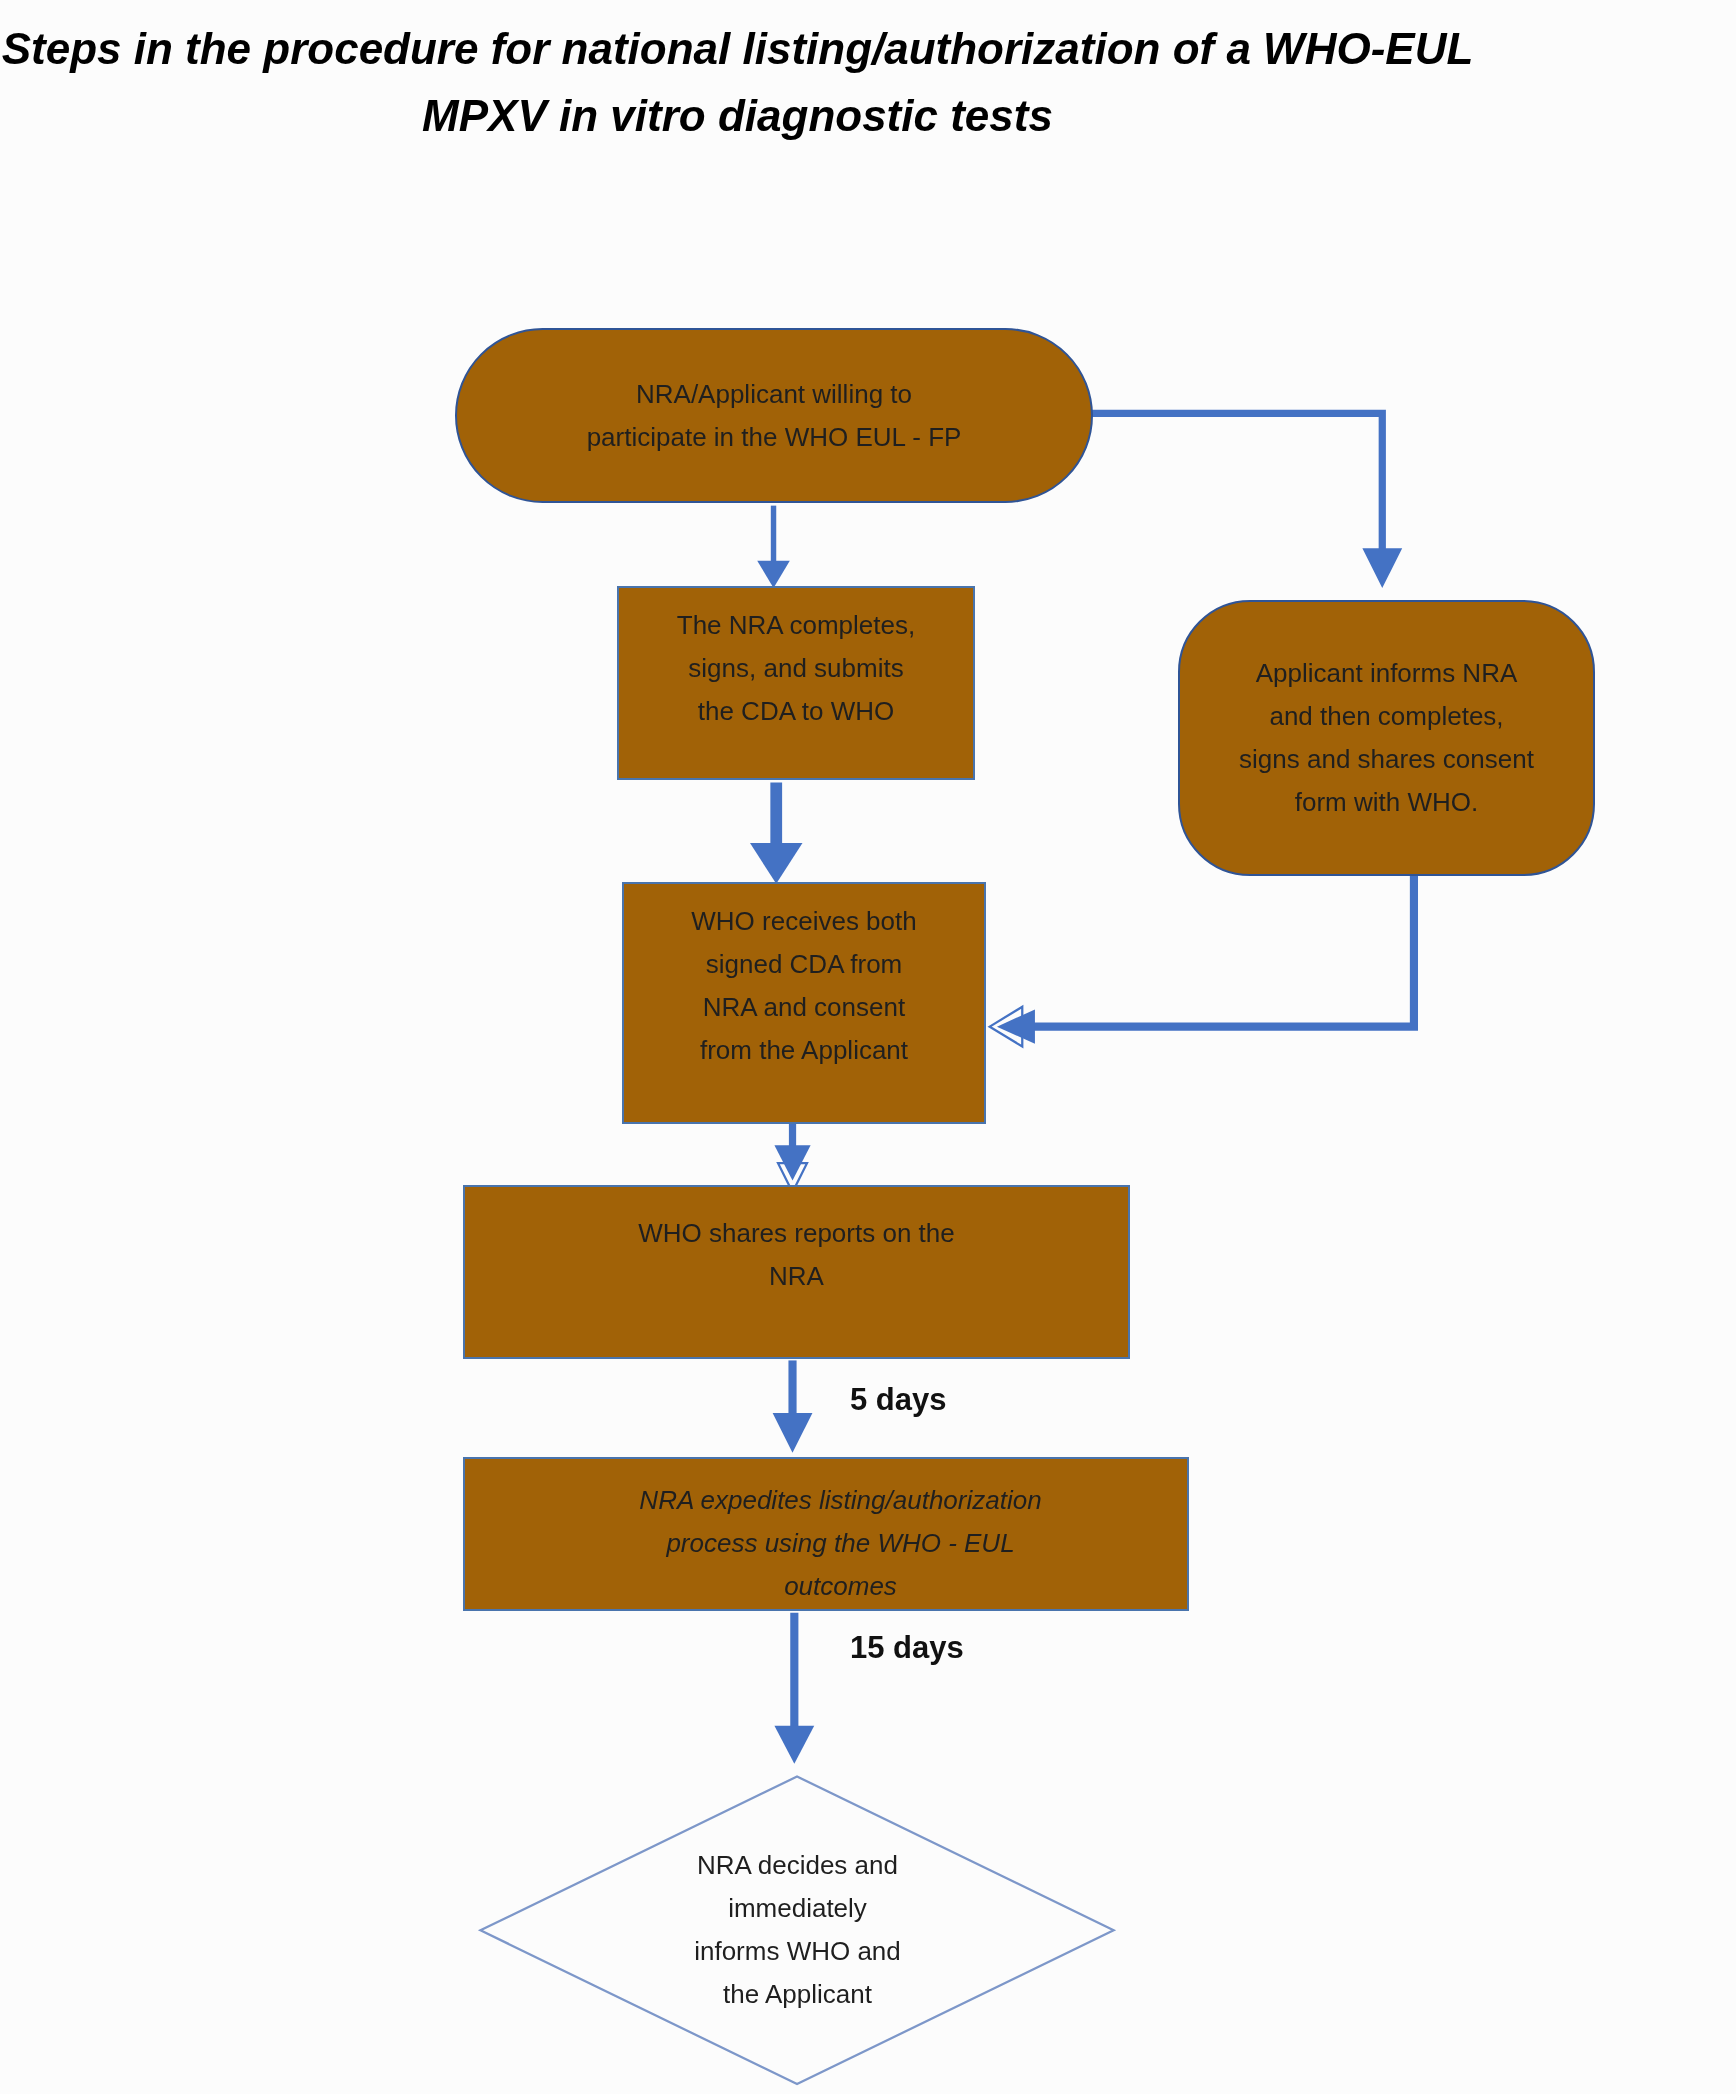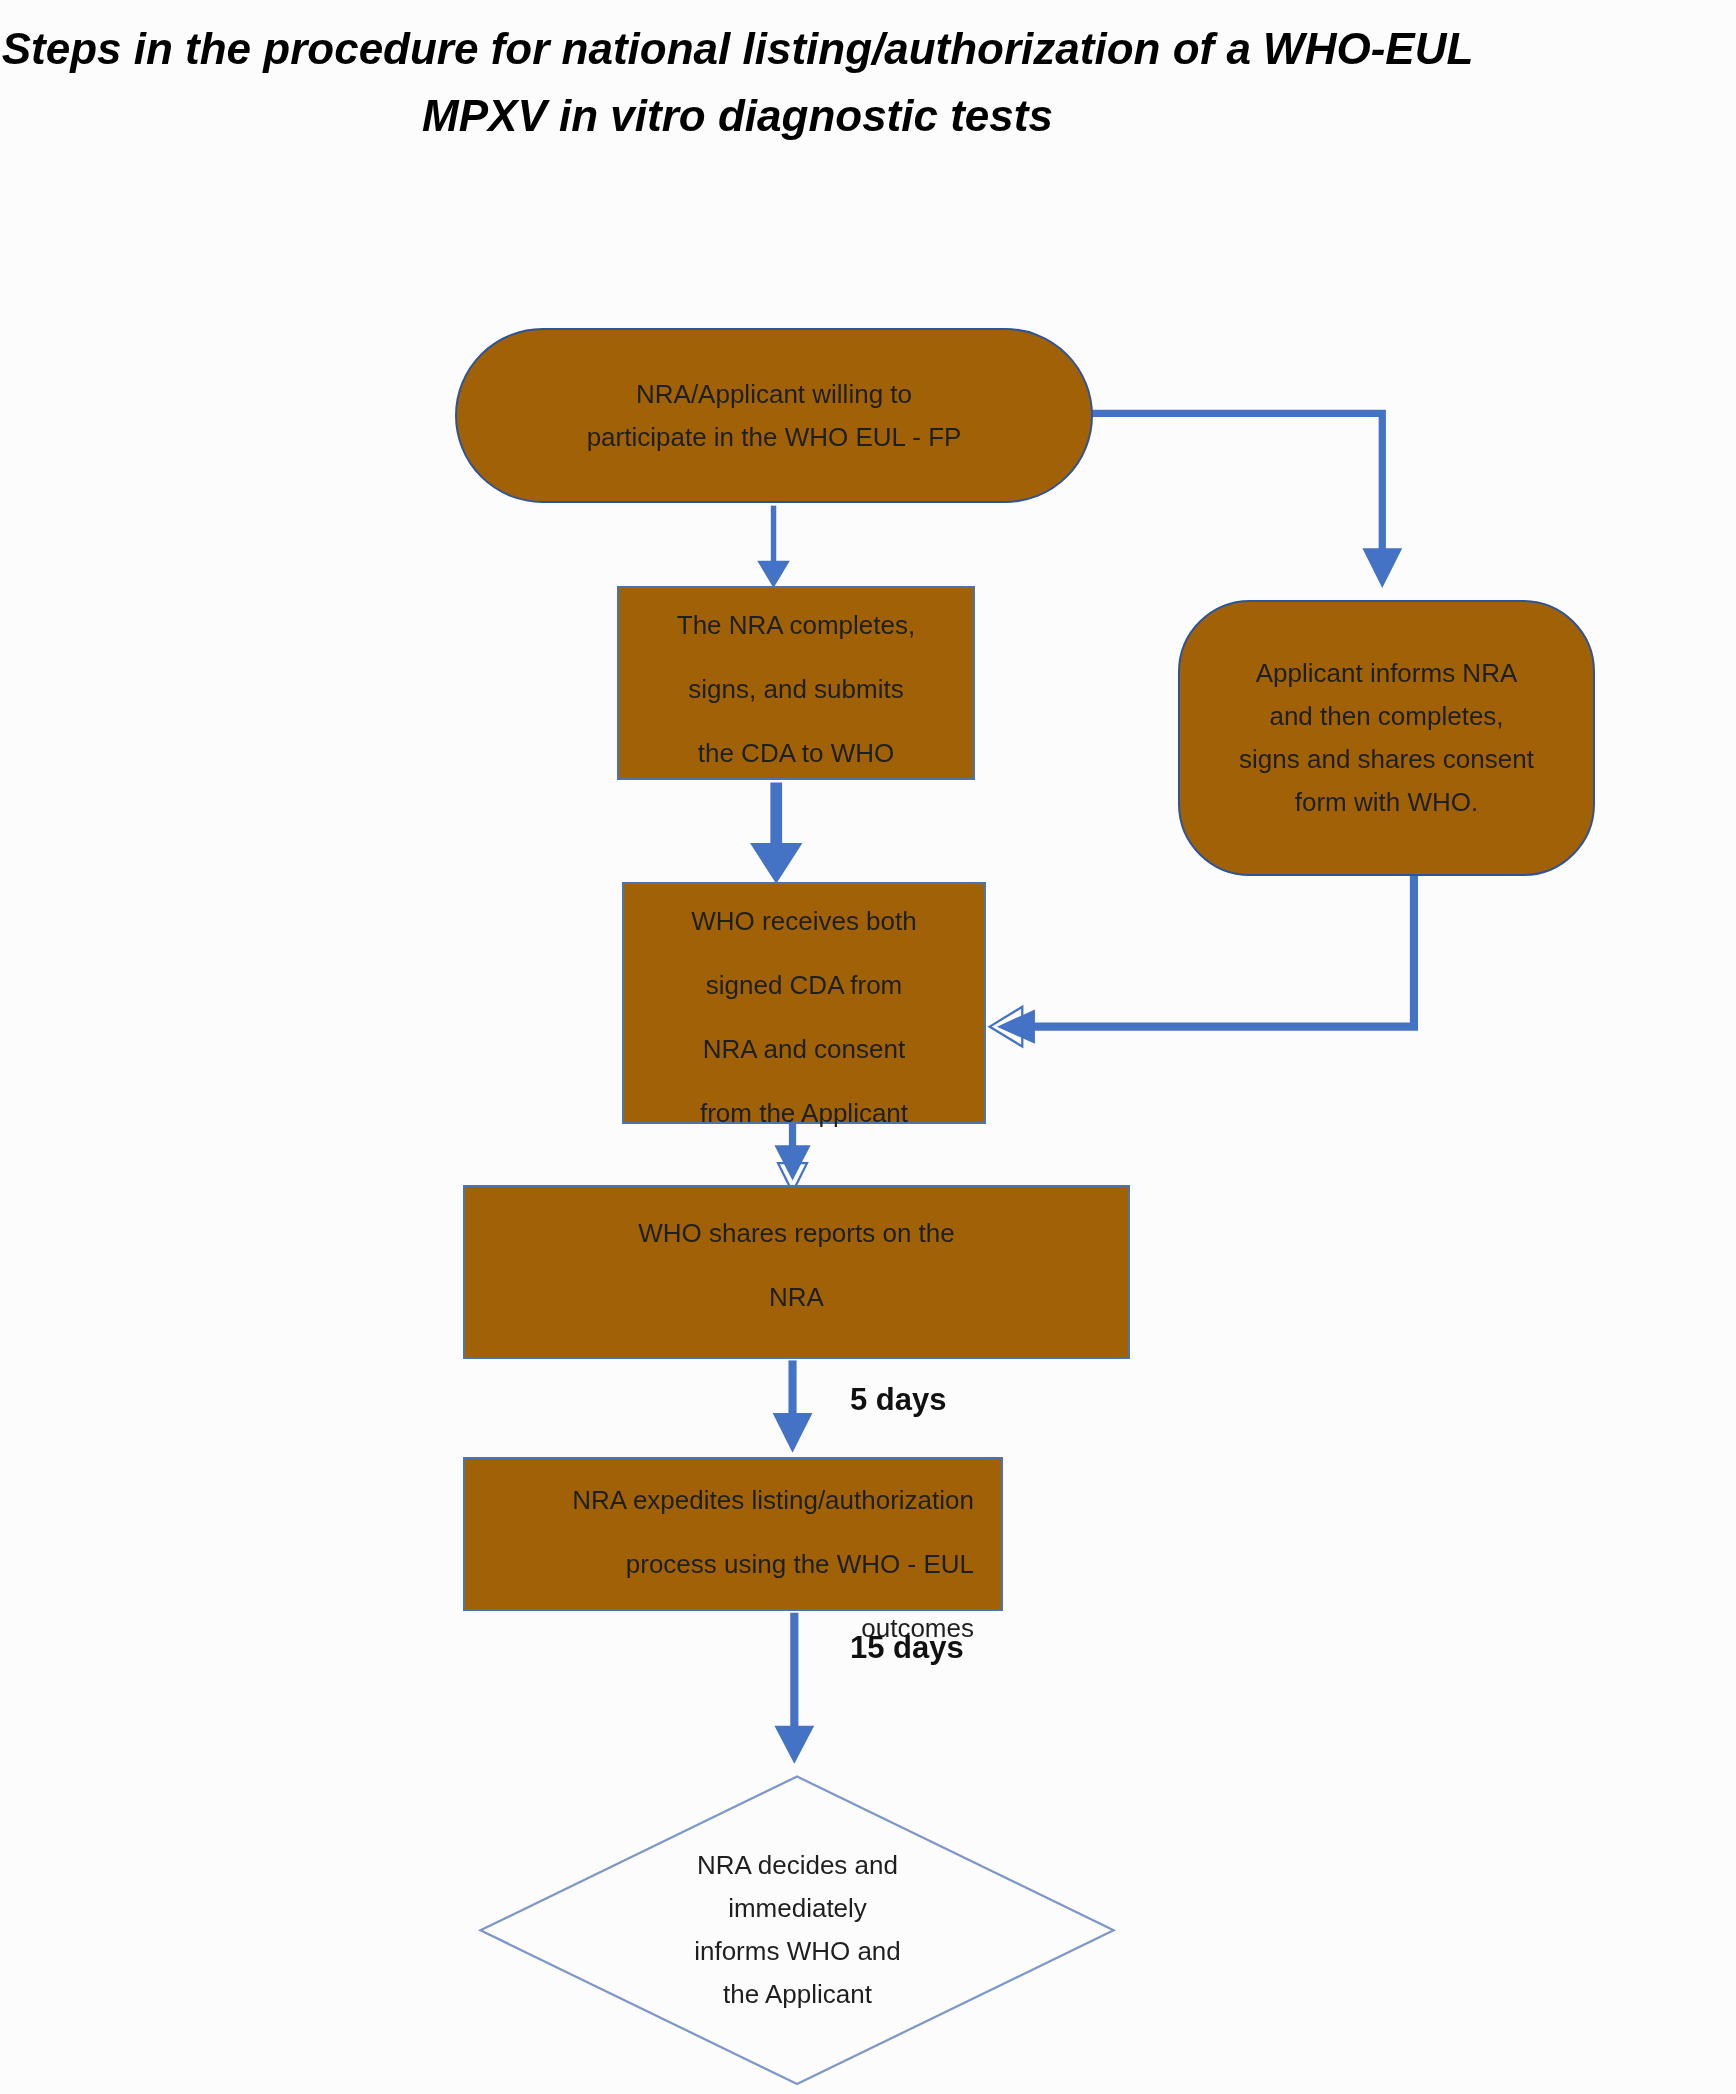--- a/index.html
+++ b/index.html
@@ -14,21 +14,21 @@
   .edge{fill:none;stroke:var(--arrow);}
   .head{fill:var(--arrow);stroke:none;}
   .head-outline{fill:none;stroke:var(--arrow);stroke-width:2.5;}
   .diamond-shape{fill:none;stroke:var(--diamond_border);stroke-width:2.5;}
   .page-title{position:absolute;left:0;top:14.5px;width:1475px;text-align:center;
     font-size:44px;line-height:67px;font-weight:700;font-style:italic;color:var(--title_text);}
   .node{position:absolute;box-sizing:border-box;background:#a16207;color:var(--text);
     font-size:26px;line-height:43px;text-align:center;
     display:flex;flex-direction:column;align-items:center;}
   .node .ln{width:100%;}
-  .process{border:2.7px solid var(--process_border);gap:21px;}
+  .process{border:2.7px solid var(--process_border);}
   .terminator{border:2.7px solid var(--terminator_border);}
   .center-v{justify-content:center;}
   .edge-label{position:absolute;font-size:31px;font-weight:700;color:var(--edge_label);}
   .diamond-text{position:absolute;left:526px;top:1844px;width:543px;text-align:center;
     font-size:26px;line-height:43px;color:var(--text);}
 </style>
 </head>
 <body>
 
 <div id="canvas">
@@ -107,21 +107,21 @@
     <div class="ln">from the Applicant</div>
   </div>
 
   <div class="node process" style="left:463px;top:1185px;width:667px;height:174px;padding-top:25px;">
     <div class="ln">WHO shares reports on the</div>
     <div class="ln">NRA</div>
   </div>
 
   <div class="edge-label" style="left:850px;top:1382px;">5 days</div>
 
-  <div class="node process" style="left:463px;top:1457px;width:540px;height:154px;padding:20px 27px 0 56px;align-items:flex-start;text-align:right;">
+  <div class="node process" style="left:463px;top:1457px;width:726px;height:154px;padding:20px 27px 0 56px;align-items:flex-start;text-align:center;font-style:italic;">
     <div class="ln">NRA expedites listing/authorization</div>
     <div class="ln">process using the WHO - EUL</div>
     <div class="ln">outcomes</div>
   </div>
 
   <div class="edge-label" style="left:850px;top:1630px;">15 days</div>
 
   <div class="diamond-text">
     <div class="ln">NRA decides and</div>
     <div class="ln">immediately</div>

